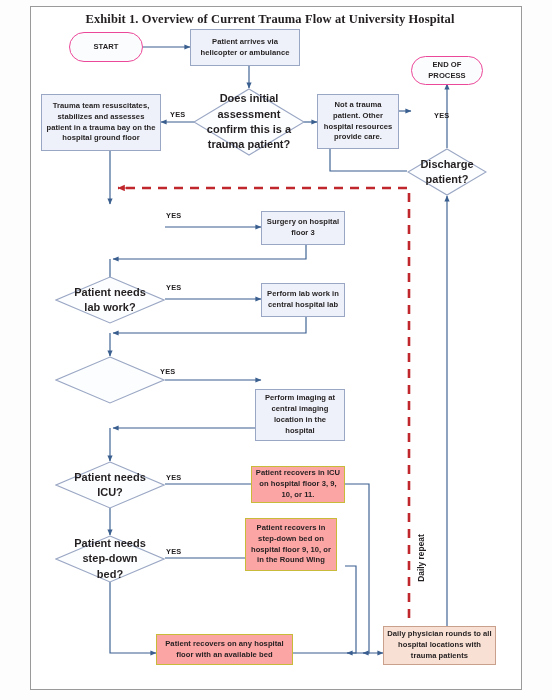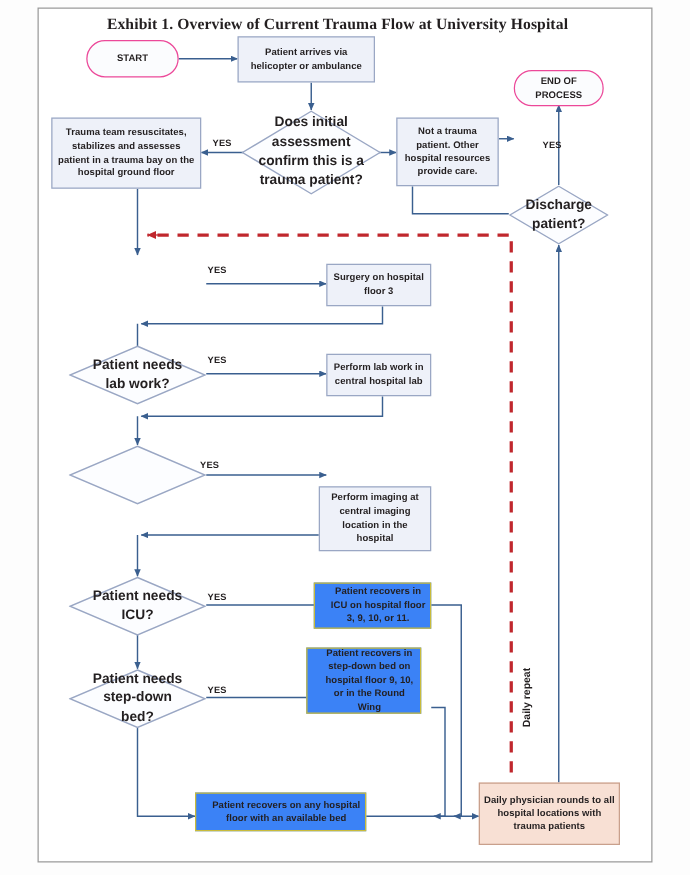--- a/index.html
+++ b/index.html
@@ -58,23 +58,22 @@
     line-height: 1.42;
     color: #231f20;
     padding: 2px 3px;
     letter-spacing: 0.05px;
   }
   .proc {
     background: #eef1f9;
     border: 1px solid #9aa7c4;
   }
   .yellow {
-    background: #3b82f6;
+    background: #fca5a5;
     border: 1px solid #c9bb3a;
-    padding-left: 12px;
   }
   .peach {
     background: #f8e0d4;
     border: 1px solid #c9a08c;
   }
   .term {
     background: #fbfcfe;
     border: 1px solid #ec4899;
     border-radius: 22px;
   }
@@ -240,21 +239,21 @@
   <div class="diamond-wrap" style="left:55px; top:535px; width:110px; height:48px;">
     <svg class="diamond-shape" viewBox="0 0 110 48" preserveAspectRatio="none">
       <polygon points="55,1 109,24 55,47 1,24" fill="#fcfdff" stroke="#9aa7c4" stroke-width="1.1"></polygon>
     </svg>
     <div class="diamond-label">Patient needs step-down bed?</div>
   </div>
   <div class="node yellow" style="left:245px; top:518px; width:92px; height:53px;">Patient recovers in step-down bed on hospital floor 9, 10, or in the Round Wing</div>
 
   <div class="node yellow" style="left:156px; top:634px; width:137px; height:31px;">Patient recovers on any hospital floor with an available bed</div>
 
-  <div class="node peach" style="left:383px; top:626px; width:113px; height:50px;">Daily physician rounds to all hospital locations with trauma patients</div>
+  <div class="node peach" style="left:383px; top:626px; width:113px; height:39px;">Daily physician rounds to all hospital locations with trauma patients</div>
 
   <div class="edge-label" style="left:170px; top:110px;">YES</div>
   <div class="edge-label" style="left:434px; top:111px;">YES</div>
   <div class="edge-label" style="left:166px; top:211px;">YES</div>
   <div class="edge-label" style="left:166px; top:283px;">YES</div>
   <div class="edge-label" style="left:160px; top:367px;">YES</div>
   <div class="edge-label" style="left:166px; top:473px;">YES</div>
   <div class="edge-label" style="left:166px; top:547px;">YES</div>
 
   <div class="vert-label" style="left:391px; top:553px; width:60px; text-align:center;">Daily repeat</div>

